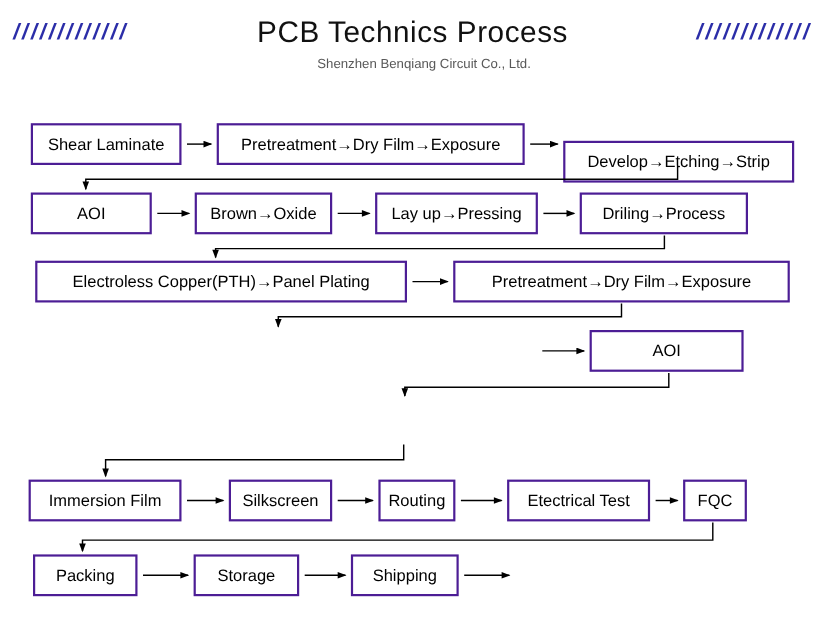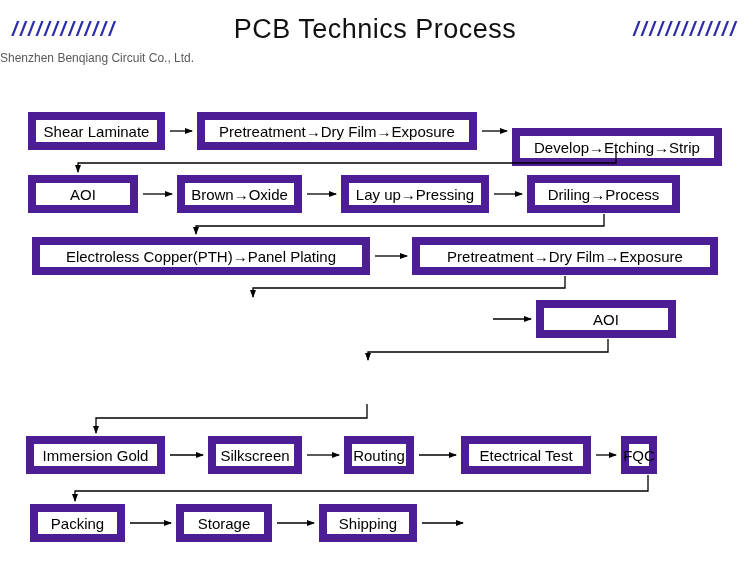--- a/index.html
+++ b/index.html
@@ -12,26 +12,26 @@
   .header-row{display:flex;align-items:center;justify-content:space-between;padding:0 12px;}
   .slashes{
     color:#2b2da8;font-weight:bold;font-style:italic;font-size:20px;
     letter-spacing:2.5px;white-space:nowrap;user-select:none;
   }
   .title{
     font-size:27px;font-weight:normal;color:#111111;white-space:nowrap;
     letter-spacing:0.5px;
   }
   .subtitle{
-    color:#595959;font-size:12px;margin-top:6px;
+    text-align:center;color:#595959;font-size:12px;margin-top:6px;margin-left:21px;
   }
   
   .box{
     position:absolute;height:38px;box-sizing:border-box;
-    border:8px solid #4c1d95;background:#ffffff;
+    border:2px solid #4c1d95;background:#ffffff;
     display:flex;align-items:center;justify-content:center;
     font-size:15px;color:#000000;white-space:nowrap;
   }
   
   #wires{position:absolute;left:0;top:0;width:750px;height:578px;pointer-events:none;}
   #wires path{stroke:#000000;stroke-width:1.3;fill:none;}
 </style>
 </head>
 <body>
 
@@ -54,25 +54,25 @@
   <div class="box" style="left:177px;top:175px;width:125px">Brown→Oxide</div>
   <div class="box" style="left:341px;top:175px;width:148px">Lay up→Pressing</div>
   <div class="box" style="left:527px;top:175px;width:153px">Driling→Process</div>
 
   <div class="box" style="left:32px;top:237px;width:338px">Electroless Copper(PTH)→Panel Plating</div>
   <div class="box" style="left:412px;top:237px;width:306px">Pretreatment→Dry Film→Exposure</div>
 
   <div class="box" style="left:536px;top:300px;width:140px">AOI</div>
 
 
-  <div class="box" style="left:26px;top:436px;width:139px">Immersion Gold</div>
+  <div class="box" style="left:26px;top:436px;width:139px">Immersion Film</div>
   <div class="box" style="left:208px;top:436px;width:94px">Silkscreen</div>
   <div class="box" style="left:344px;top:436px;width:70px">Routing</div>
   <div class="box" style="left:461px;top:436px;width:130px">Etectrical Test</div>
-  <div class="box" style="left:621px;top:436px;width:36px">FQC</div>
+  <div class="box" style="left:621px;top:436px;width:58px">FQC</div>
 
   <div class="box" style="left:30px;top:504px;width:95px">Packing</div>
   <div class="box" style="left:176px;top:504px;width:96px">Storage</div>
   <div class="box" style="left:319px;top:504px;width:98px">Shipping</div>
 
   <svg id="wires" viewBox="0 0 750 578" xmlns="http://www.w3.org/2000/svg">
     <defs>
       <marker id="ah" viewBox="0 0 8 8" refX="7" refY="3" markerWidth="9" markerHeight="8" markerUnits="userSpaceOnUse" orient="auto">
         <polygon points="0,0 8,3 0,6" fill="#000000"></polygon>
       </marker>

